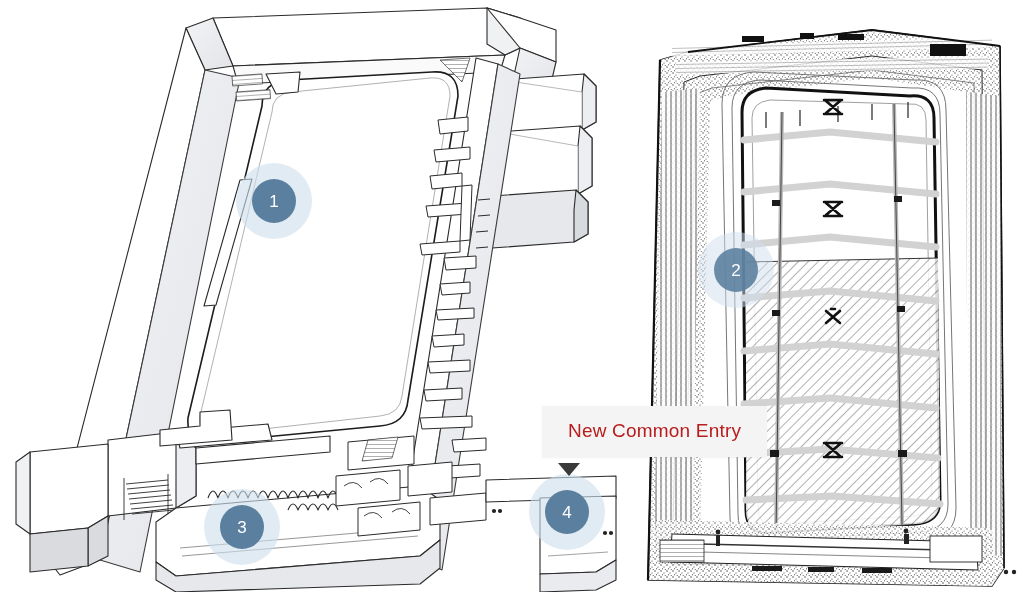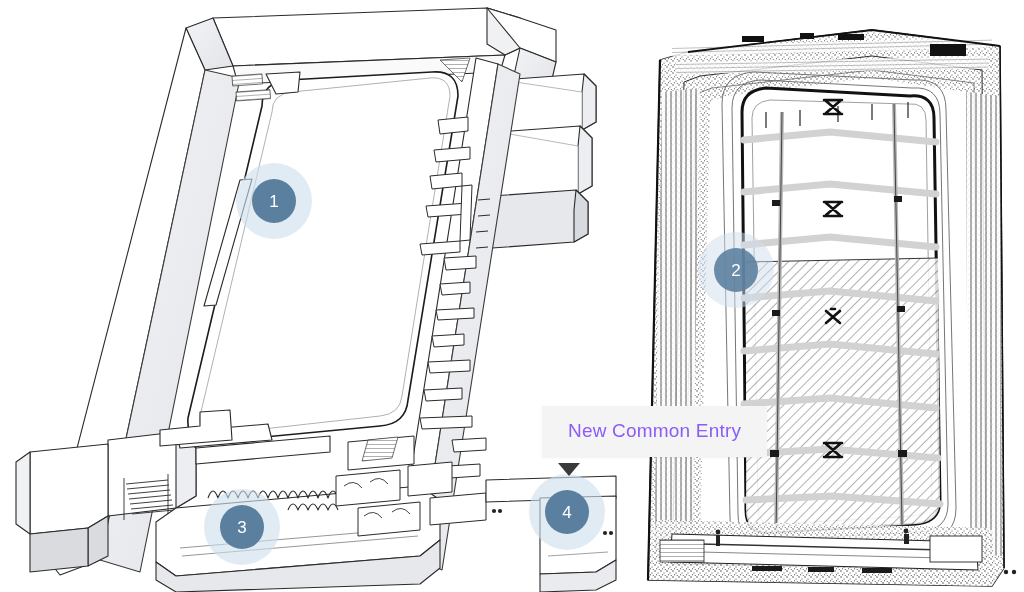--- a/index.html
+++ b/index.html
@@ -63,21 +63,21 @@
     font-family: "Liberation Sans", sans-serif;
     font-size: 17px;
     font-weight: 400;
     line-height: 1;
     user-select: none;
   }
   
   .tooltip {
     position: absolute;
     background: #f4f4f4;
-    color: #8b5cf6;
+    color: #b91c1c;
     font-family: "Liberation Sans", sans-serif;
     font-size: 19px;
     font-weight: 400;
     letter-spacing: 0.2px;
     padding: 14px 26px 15px 26px;
     white-space: nowrap;
     box-shadow: 0 1px 2px rgba(0,0,0,0.06);
   }
   .tooltip-arrow {
     position: absolute;

